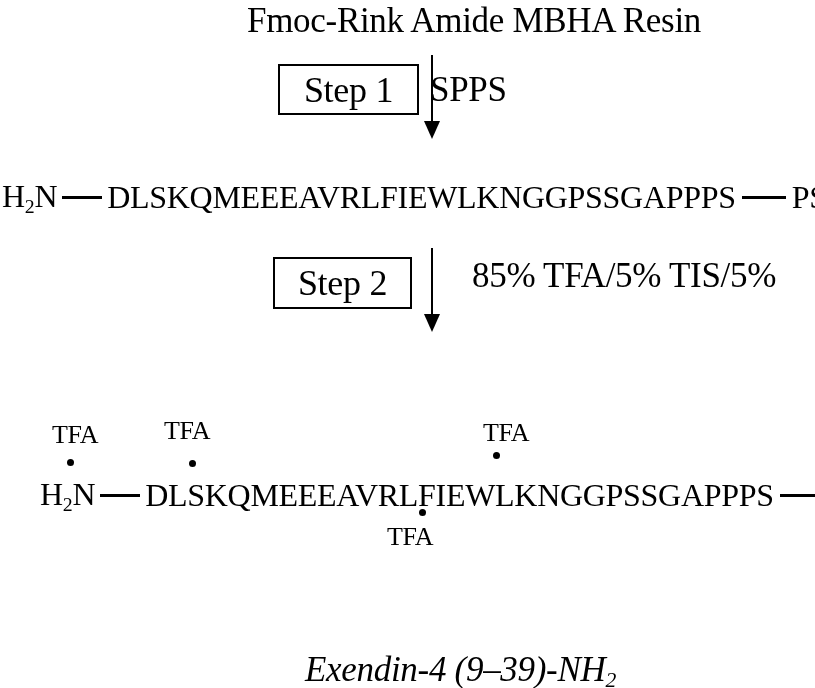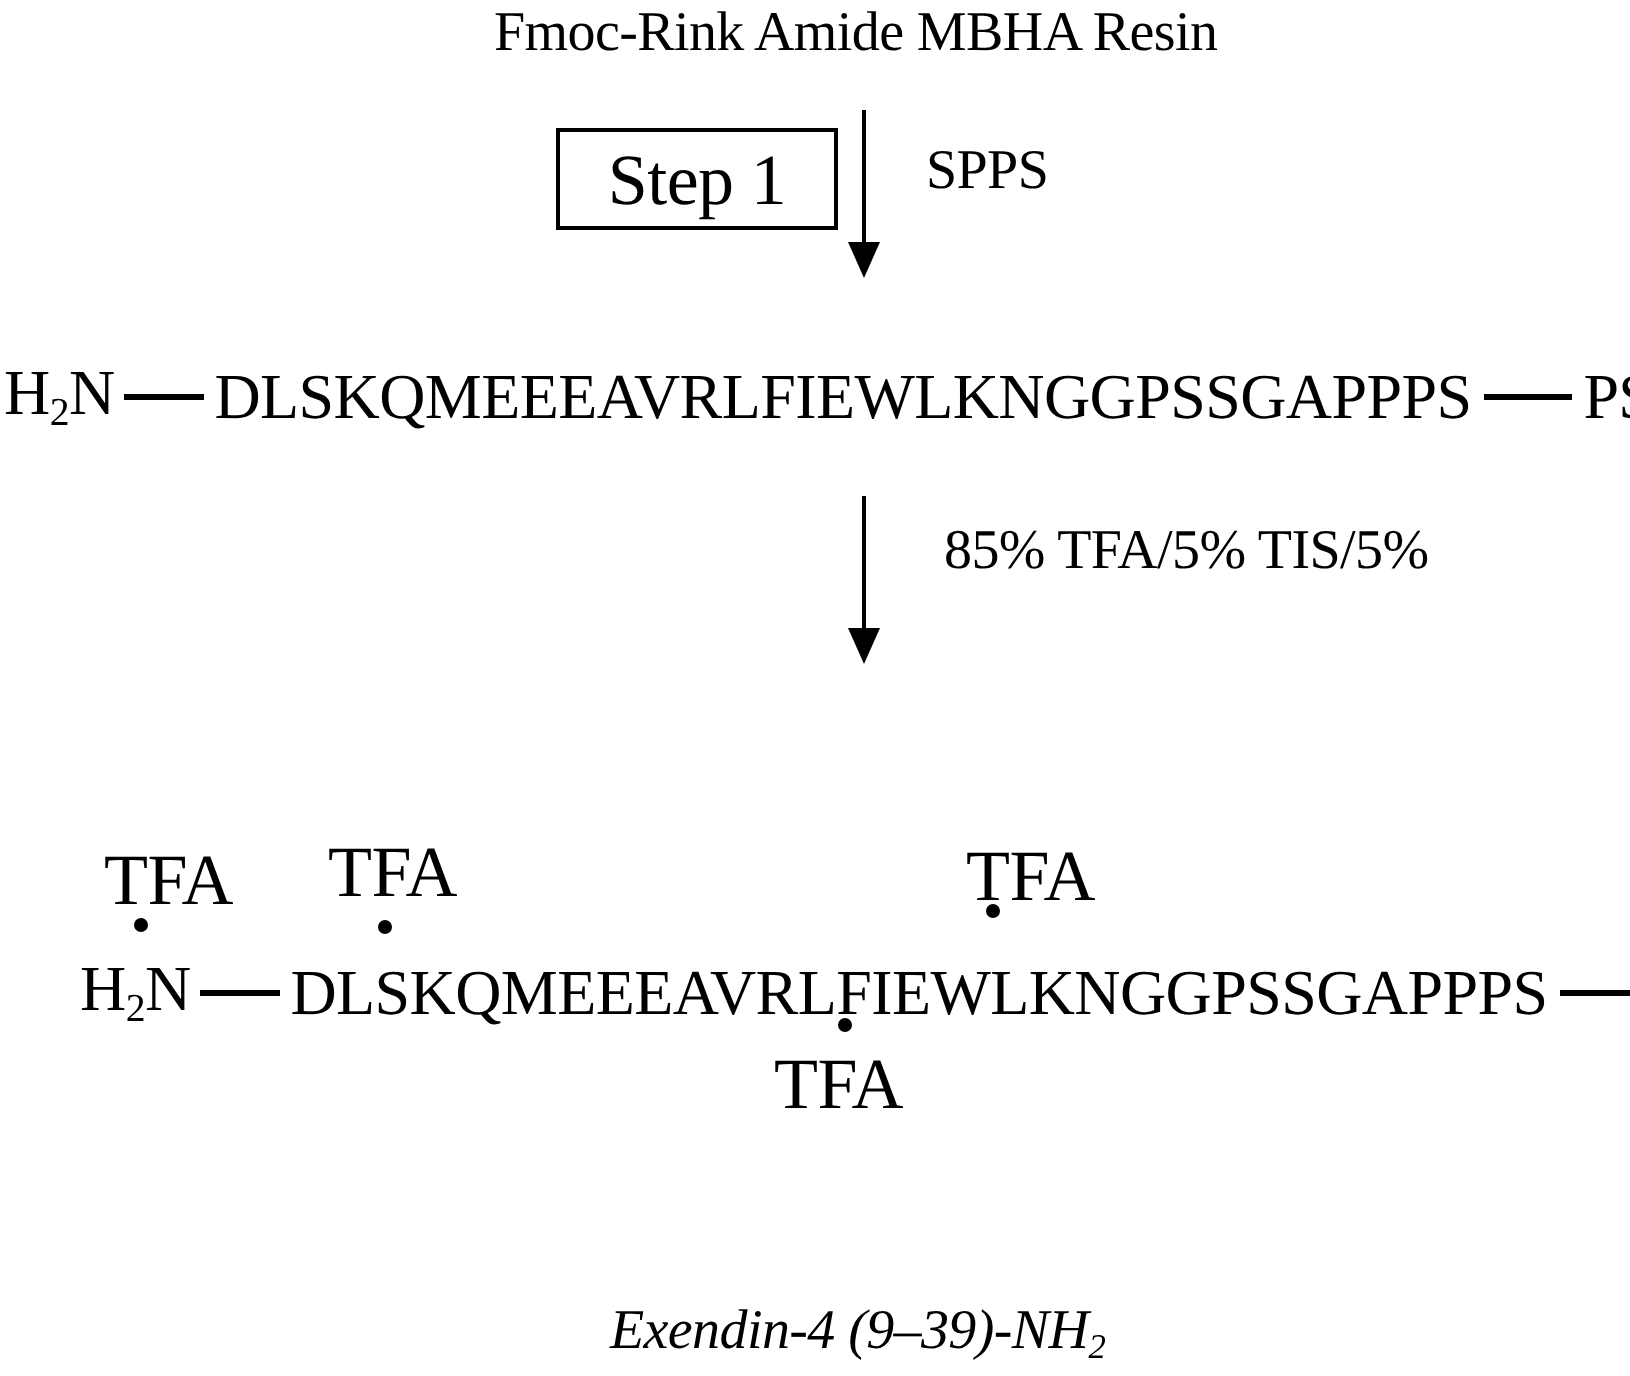--- a/index.html
+++ b/index.html
@@ -10,22 +10,22 @@
   #canvas {
     position: relative;
     width: 815px;
     height: 688px;
     background: #ffffff;
     color: #000000;
     font-family: "Liberation Serif", serif;
     overflow: hidden;
   }
   .abs { position: absolute; white-space: nowrap; }
-  .t28 { font-size: 28px; line-height: 1.1; letter-spacing: -0.3px; }
-  .t26 { font-size: 36px; line-height: 1.1; letter-spacing: -0.3px; }
+  .t28 { font-size: 35px; line-height: 1.1; letter-spacing: -0.3px; }
+  .t26 { font-size: 26px; line-height: 1.1; letter-spacing: -0.3px; }
   .stepbox {
     position: absolute;
     border: 2px solid #000;
     display: flex;
     align-items: center;
     justify-content: center;
     font-size: 36px;
     letter-spacing: -0.3px;
   }
   .vline {
@@ -74,30 +74,33 @@
 <div id="canvas">
 
   <div class="abs t28" style="left:247px; top:2px;">Fmoc-Rink Amide MBHA Resin</div>
 
   <div class="stepbox" style="left:278px; top:64px; width:137px; height:47px;">
     <span>Step 1</span>
   </div>
 
   <div class="vline" style="left:431px; top:55px; height:68px;"></div>
   <div class="arrowhead" style="left:424px; top:121px;"></div>
-  <div class="abs t28" style="left:463px; top:71px;font-family:Liberation Serif, serif;">SPPS</div>
+  <div class="abs t28" style="left:430px; top:71px;font-family:Liberation Serif, serif;">SPPS</div>
 
   <div class="seqrow" style="left:2px; top:178px;">
     <span><span>H</span><span class="sub">2</span><span>N</span></span>
     <span class="bond bond-a"></span>
     <span>DLSKQMEEEAVRLFIEWLKNGGPSSGAPPPS</span>
     <span class="bond bond-b"></span>
     <span>PS</span>
   </div>
 
+  <div class="stepbox" style="left:273px; top:257px; width:135px; height:48px;">
+    <span>Step 2</span>
+  </div>
 
   <div class="vline" style="left:431px; top:248px; height:66px;"></div>
   <div class="arrowhead" style="left:424px; top:314px;"></div>
   <div class="abs t28" style="left:472px; top:260px; line-height:31px; white-space:normal;">
     <div>85% TFA/5% TIS/5%</div>
   </div>
 
   <div class="abs t26" style="left:52px; top:421px;">TFA</div>
   <div class="dot" style="left:67px; top:459px;"></div>
 

